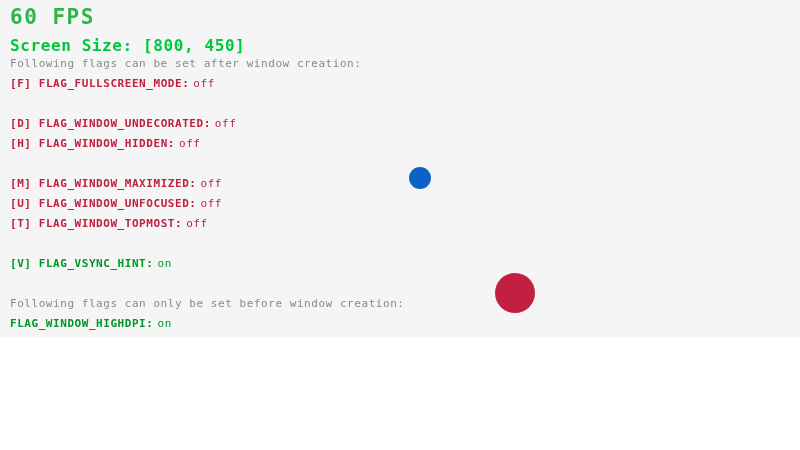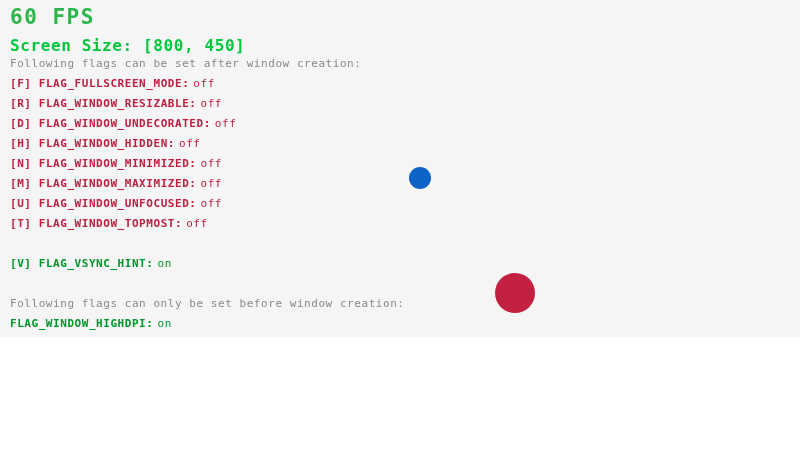--- a/index.html
+++ b/index.html
@@ -101,24 +101,22 @@
 <body>
 
 <div id="app">
 
   <div id="text-layer">
     <div class="row fps">60 FPS</div>
 
     <div class="row screen-size">Screen Size: [800, 450]</div>
   <div class="row section-head" style="top: 58px; color: rgb(137, 137, 137); text-align: right;">Following flags can be set after window creation:</div>
       <div class="row flag-row state-off" style="top: 78px;"><span class="key">[F] </span><span class="name">FLAG_FULLSCREEN_MODE</span><span class="colon">:</span><span class="val">off</span></div>
-      <div class="row flag-row state-off" style="top: 98px;"><span class="key">[R] </span><span class="name">FLAG_WINDOW_RESIZABLE</span><span class="colon">:</span><span class="val">off</span></div>
       <div class="row flag-row state-off" style="top: 138px;"><span class="key">[H] </span><span class="name">FLAG_WINDOW_HIDDEN</span><span class="colon">:</span><span class="val">off</span></div>
       <div class="row flag-row state-off" style="top: 118px;"><span class="key">[D] </span><span class="name">FLAG_WINDOW_UNDECORATED</span><span class="colon">:</span><span class="val">off</span></div>
-      <div class="row flag-row state-off" style="top: 158px;"><span class="key">[N] </span><span class="name">FLAG_WINDOW_MINIMIZED</span><span class="colon">:</span><span class="val">off</span></div>
       <div class="row flag-row state-off" style="top: 198px;"><span class="key">[U] </span><span class="name">FLAG_WINDOW_UNFOCUSED</span><span class="colon">:</span><span class="val">off</span></div>
       <div class="row flag-row state-off" style="top: 178px;"><span class="key">[M] </span><span class="name">FLAG_WINDOW_MAXIMIZED</span><span class="colon">:</span><span class="val">off</span></div>
       <div class="row flag-row state-off" style="top: 218px;"><span class="key">[T] </span><span class="name">FLAG_WINDOW_TOPMOST</span><span class="colon">:</span><span class="val">off</span></div>
       <div class="row flag-row state-on" style="top: 258px;"><span class="key">[V] </span><span class="name">FLAG_VSYNC_HINT</span><span class="colon">:</span><span class="val">on</span></div>
       <div class="row section-head" style="top: 298px; color: rgb(137, 137, 137);">Following flags can only be set before window creation:</div>
       <div class="row flag-row state-on" style="top: 318px;"><span class="name">FLAG_WINDOW_HIGHDPI</span><span class="colon">:</span><span class="val">on</span></div>
     </div>
 
   <div id="shapes-layer">
       <div class="ball" style="left: 409px; top: 167px; width: 22px; height: 22px; background: rgb(11, 99, 197);"></div>

